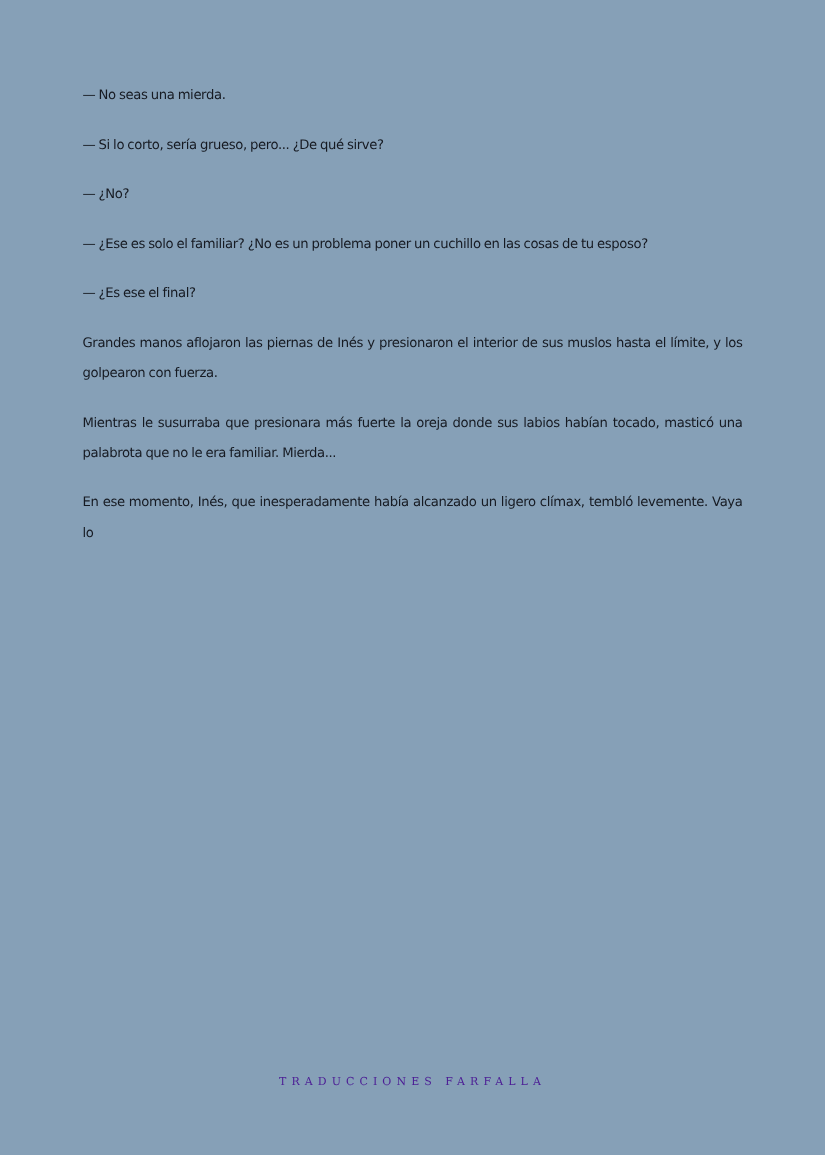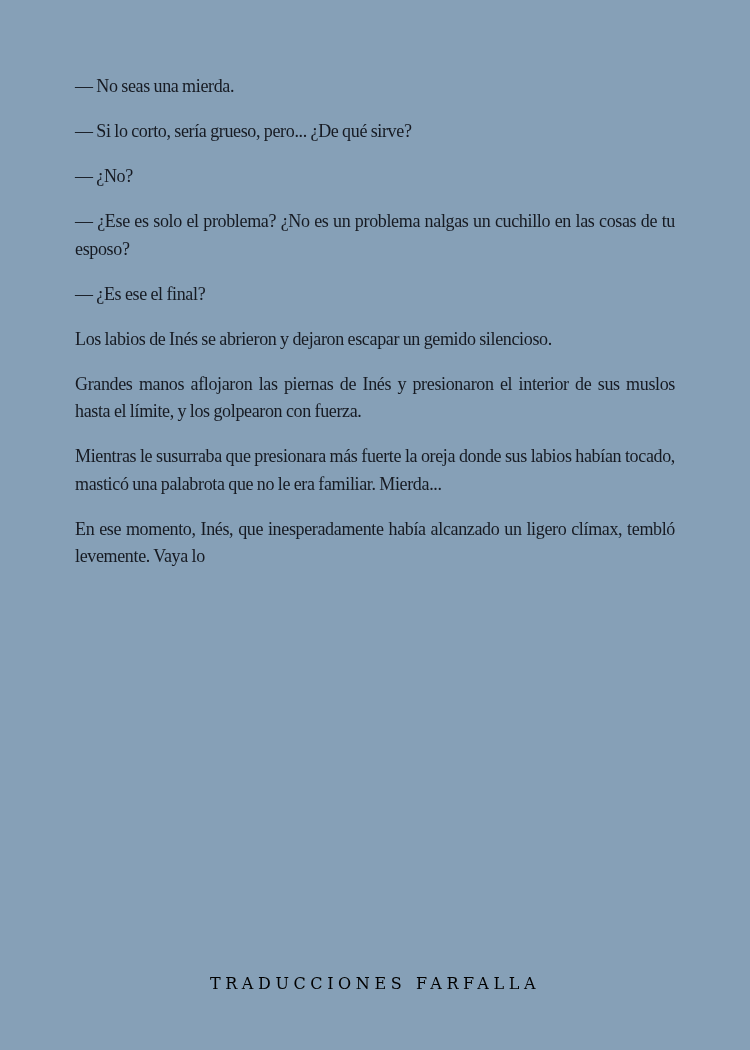--- a/index.html
+++ b/index.html
@@ -16,61 +16,59 @@
       color: #161a22;
     }
     .page {
       position: absolute;
       left: 75px;
       top: 73px;
       width: 600px;
     }
     .para {
       margin: 0 0 17.5px 0;
-      font-size: 18px;
+      font-size: 12px;
       line-height: 27.5px;
       letter-spacing: -0.35px;
       word-spacing: -0.5px;
-      font-family: Liberation Serif, serif;
     }
     .justify {
       text-align: justify;
       text-align-last: left;
     }
     .clip {
       position: absolute;
       left: 0;
       top: 0;
       width: 750px;
       height: 975px;
       overflow: hidden;
     }
     .footer {
       position: absolute;
       left: 0;
       top: 975px;
       width: 750px;
       text-align: center;
       font-family: "DejaVu Serif", serif;
-      font-size: 16px;
+      font-size: 10px;
       letter-spacing: 4.6px;
-      color: #000000;
+      color: #4c1d95;
       line-height: 18px;
     }
   </style>
 </head>
 <body>
 
 <div class="clip">
   <div class="page">
     <p class="para">— No seas una mierda.</p>
     <p class="para">— Si lo corto, sería grueso, pero... ¿De qué sirve?</p>
     <p class="para">— ¿No?</p>
-    <p class="para justify">— ¿Ese es solo el problema? ¿No es un problema nalgas un cuchillo en las cosas de tu esposo?</p>
+    <p class="para justify">— ¿Ese es solo el familiar? ¿No es un problema poner un cuchillo en las cosas de tu esposo?</p>
     <p class="para">— ¿Es ese el final?</p>
-    <p class="para justify">Los labios de Inés se abrieron y dejaron escapar un gemido silencioso.</p>
     <p class="para justify">Grandes manos aflojaron las piernas de Inés y presionaron el interior de sus muslos hasta el límite, y los golpearon con fuerza.</p>
     <p class="para justify">Mientras le susurraba que presionara más fuerte la oreja donde sus labios habían tocado, masticó una palabrota que no le era familiar. Mierda...</p>
     <p class="para justify">En ese momento, Inés, que inesperadamente había alcanzado un ligero clímax, tembló levemente. Vaya lo</p>
   </div>
 </div>
 
 <div class="footer">TRADUCCIONES FARFALLA</div>
 
 </body></html>

